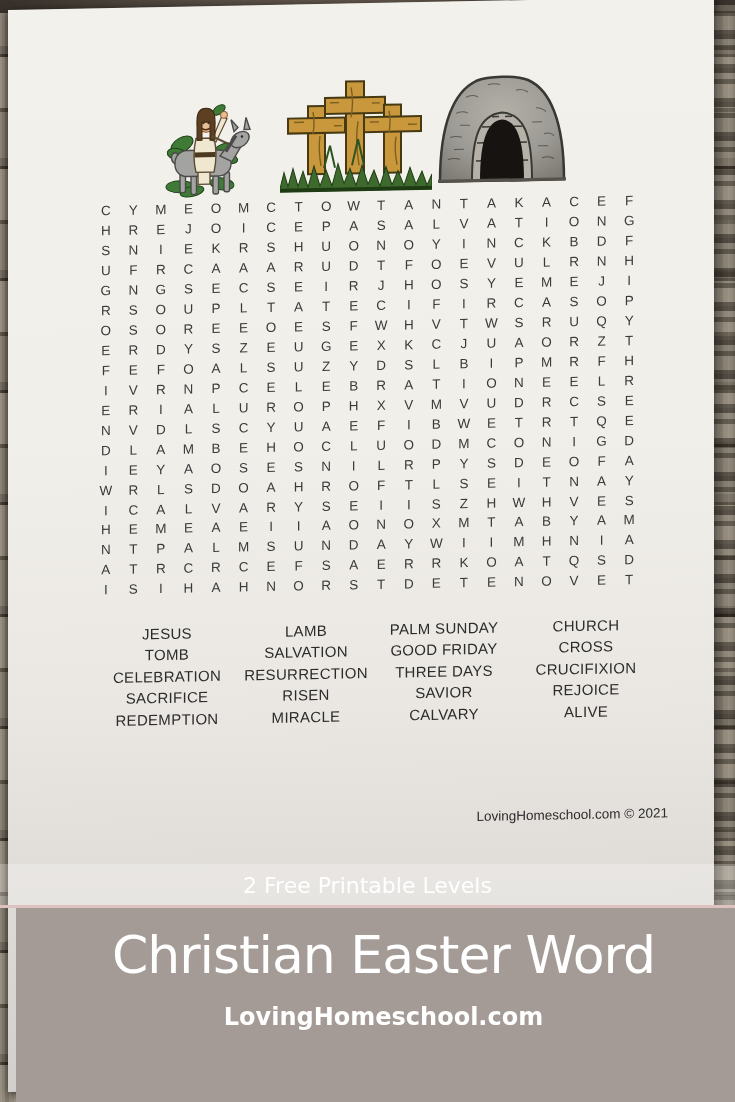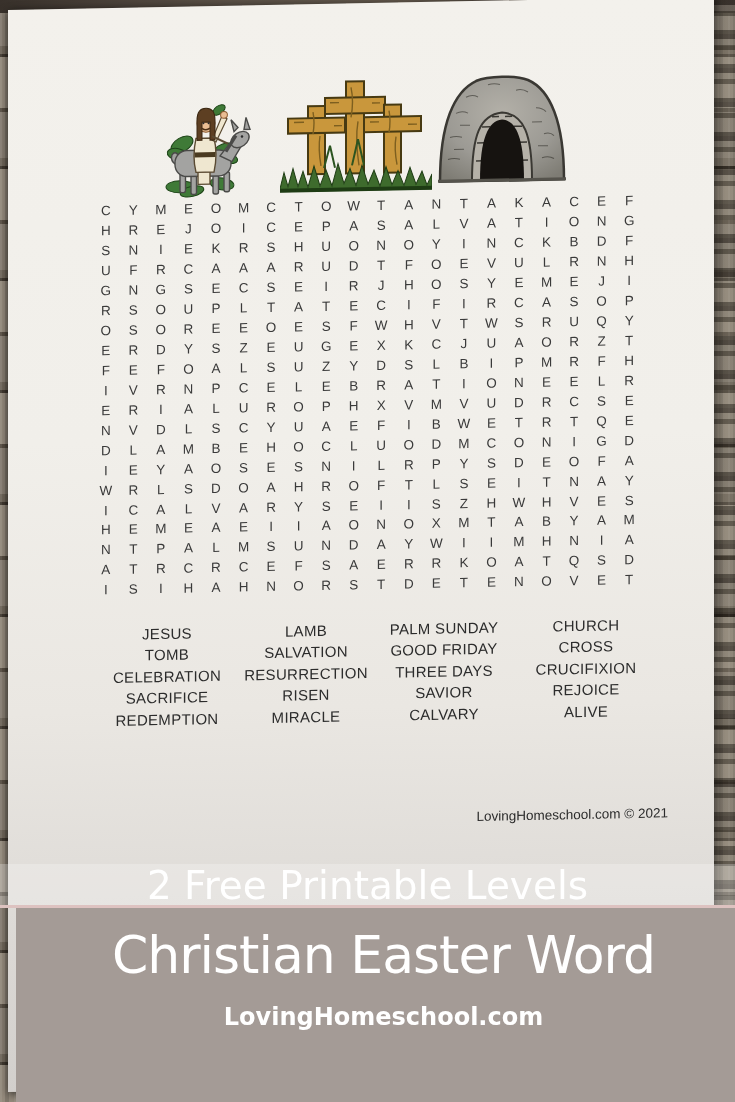--- a/index.html
+++ b/index.html
@@ -38,21 +38,21 @@
   .wordcol{position:absolute;top:0;width:180px;text-align:center;}
   .wordcol-0{left:69px;} .wordcol-1{left:208px;} .wordcol-2{left:346px;} .wordcol-3{left:488px;}
   .word{font-size:15px;line-height:21.4px;color:#2c2c2c;letter-spacing:.3px;}
 
   .copyright{position:absolute;top:808px;left:300px;width:360px;
     text-align:right;font-size:13.5px;color:#2b2b2b;}
 
   
   .subtitle-band{position:absolute;left:0;top:864px;width:735px;height:42px;
     background:rgba(255,255,255,.25);display:flex;align-items:center;justify-content:center;z-index:5;}
-  .subtitle{font-family:"DejaVu Sans",sans-serif;font-size:39px;color:#ffffff;}
+  .subtitle{font-family:"DejaVu Sans",sans-serif;font-size:22px;color:#ffffff;}
   .divider{position:absolute;left:0;top:905px;width:735px;height:3px;background:#ddc2c0;z-index:6;}
   .banner{position:absolute;left:16px;top:908px;width:735px;height:194px;background:#a49b96;
     z-index:6;text-align:center;color:#ffffff;font-family:"DejaVu Sans",sans-serif;}
   .banner-title{font-size:52px;line-height:60px;margin-top:17px;letter-spacing:-1px;}
   .banner-site{font-size:24px;font-weight:bold;margin-top:18px;}
 </style>
 </head>
 <body>
 
 <div class="wood"></div>

